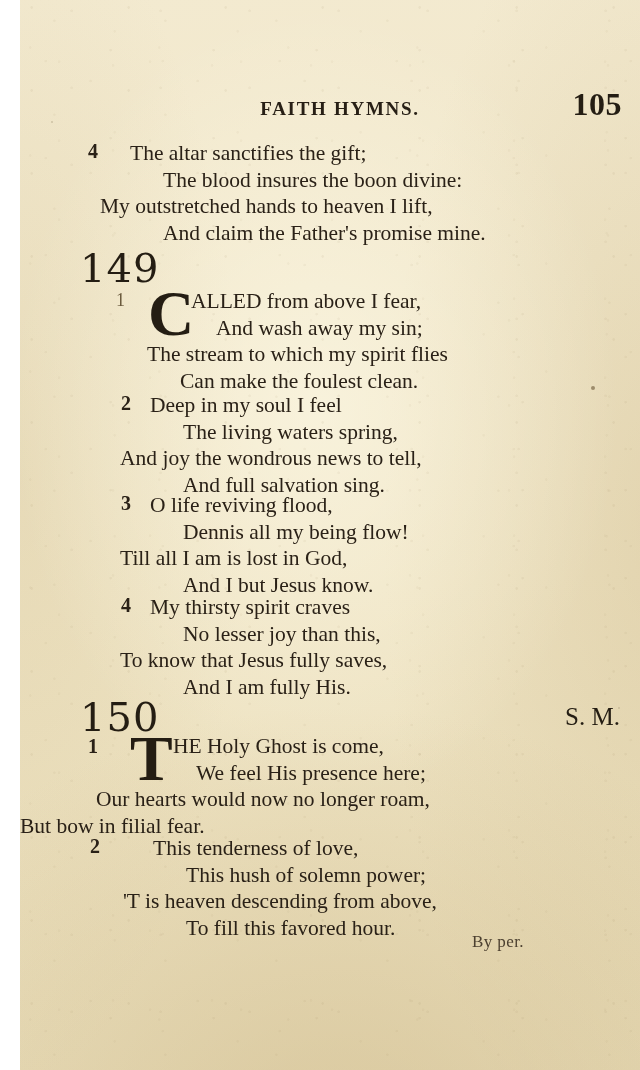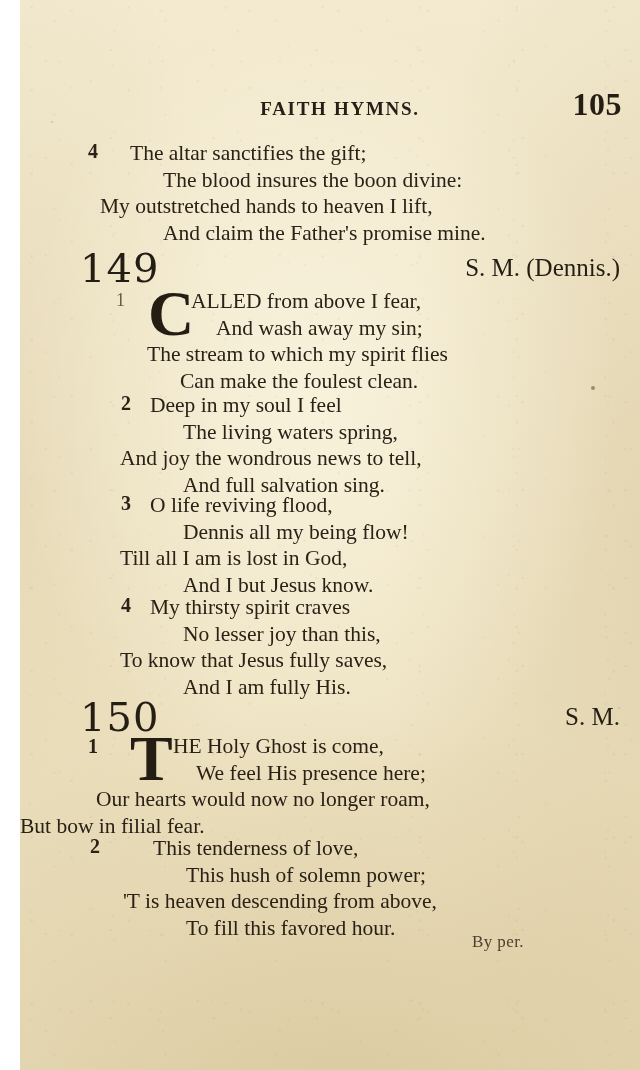--- a/index.html
+++ b/index.html
@@ -212,21 +212,20 @@
       <ul class="lines">
         <li>The altar sanctifies the gift;</li>
         <li class="ind">The blood insures the boon divine:</li>
         <li class="out">My outstretched hands to heaven I lift,</li>
         <li class="ind">And claim the Father's promise mine.</li>
       </ul>
     </div>
 
     <div class="hymn-head" style="top:248px;">
       <span class="hymn-num">149</span>
-      <span class="hymn-meter">S. M. (Dennis.)</span>
     </div>
 
     <div class="opening" style="top:288px;">
       <span class="vnum">1</span>
       <span class="dropcap">C</span>
       <ul class="lines">
         <li style="padding-left:171px;">ALLED from above I fear,</li>
         <li style="padding-left:196px;">And wash away my sin;</li>
         <li style="padding-left:127px;">The stream to which my spirit flies</li>
         <li style="padding-left:160px;">Can make the foulest clean.</li>

